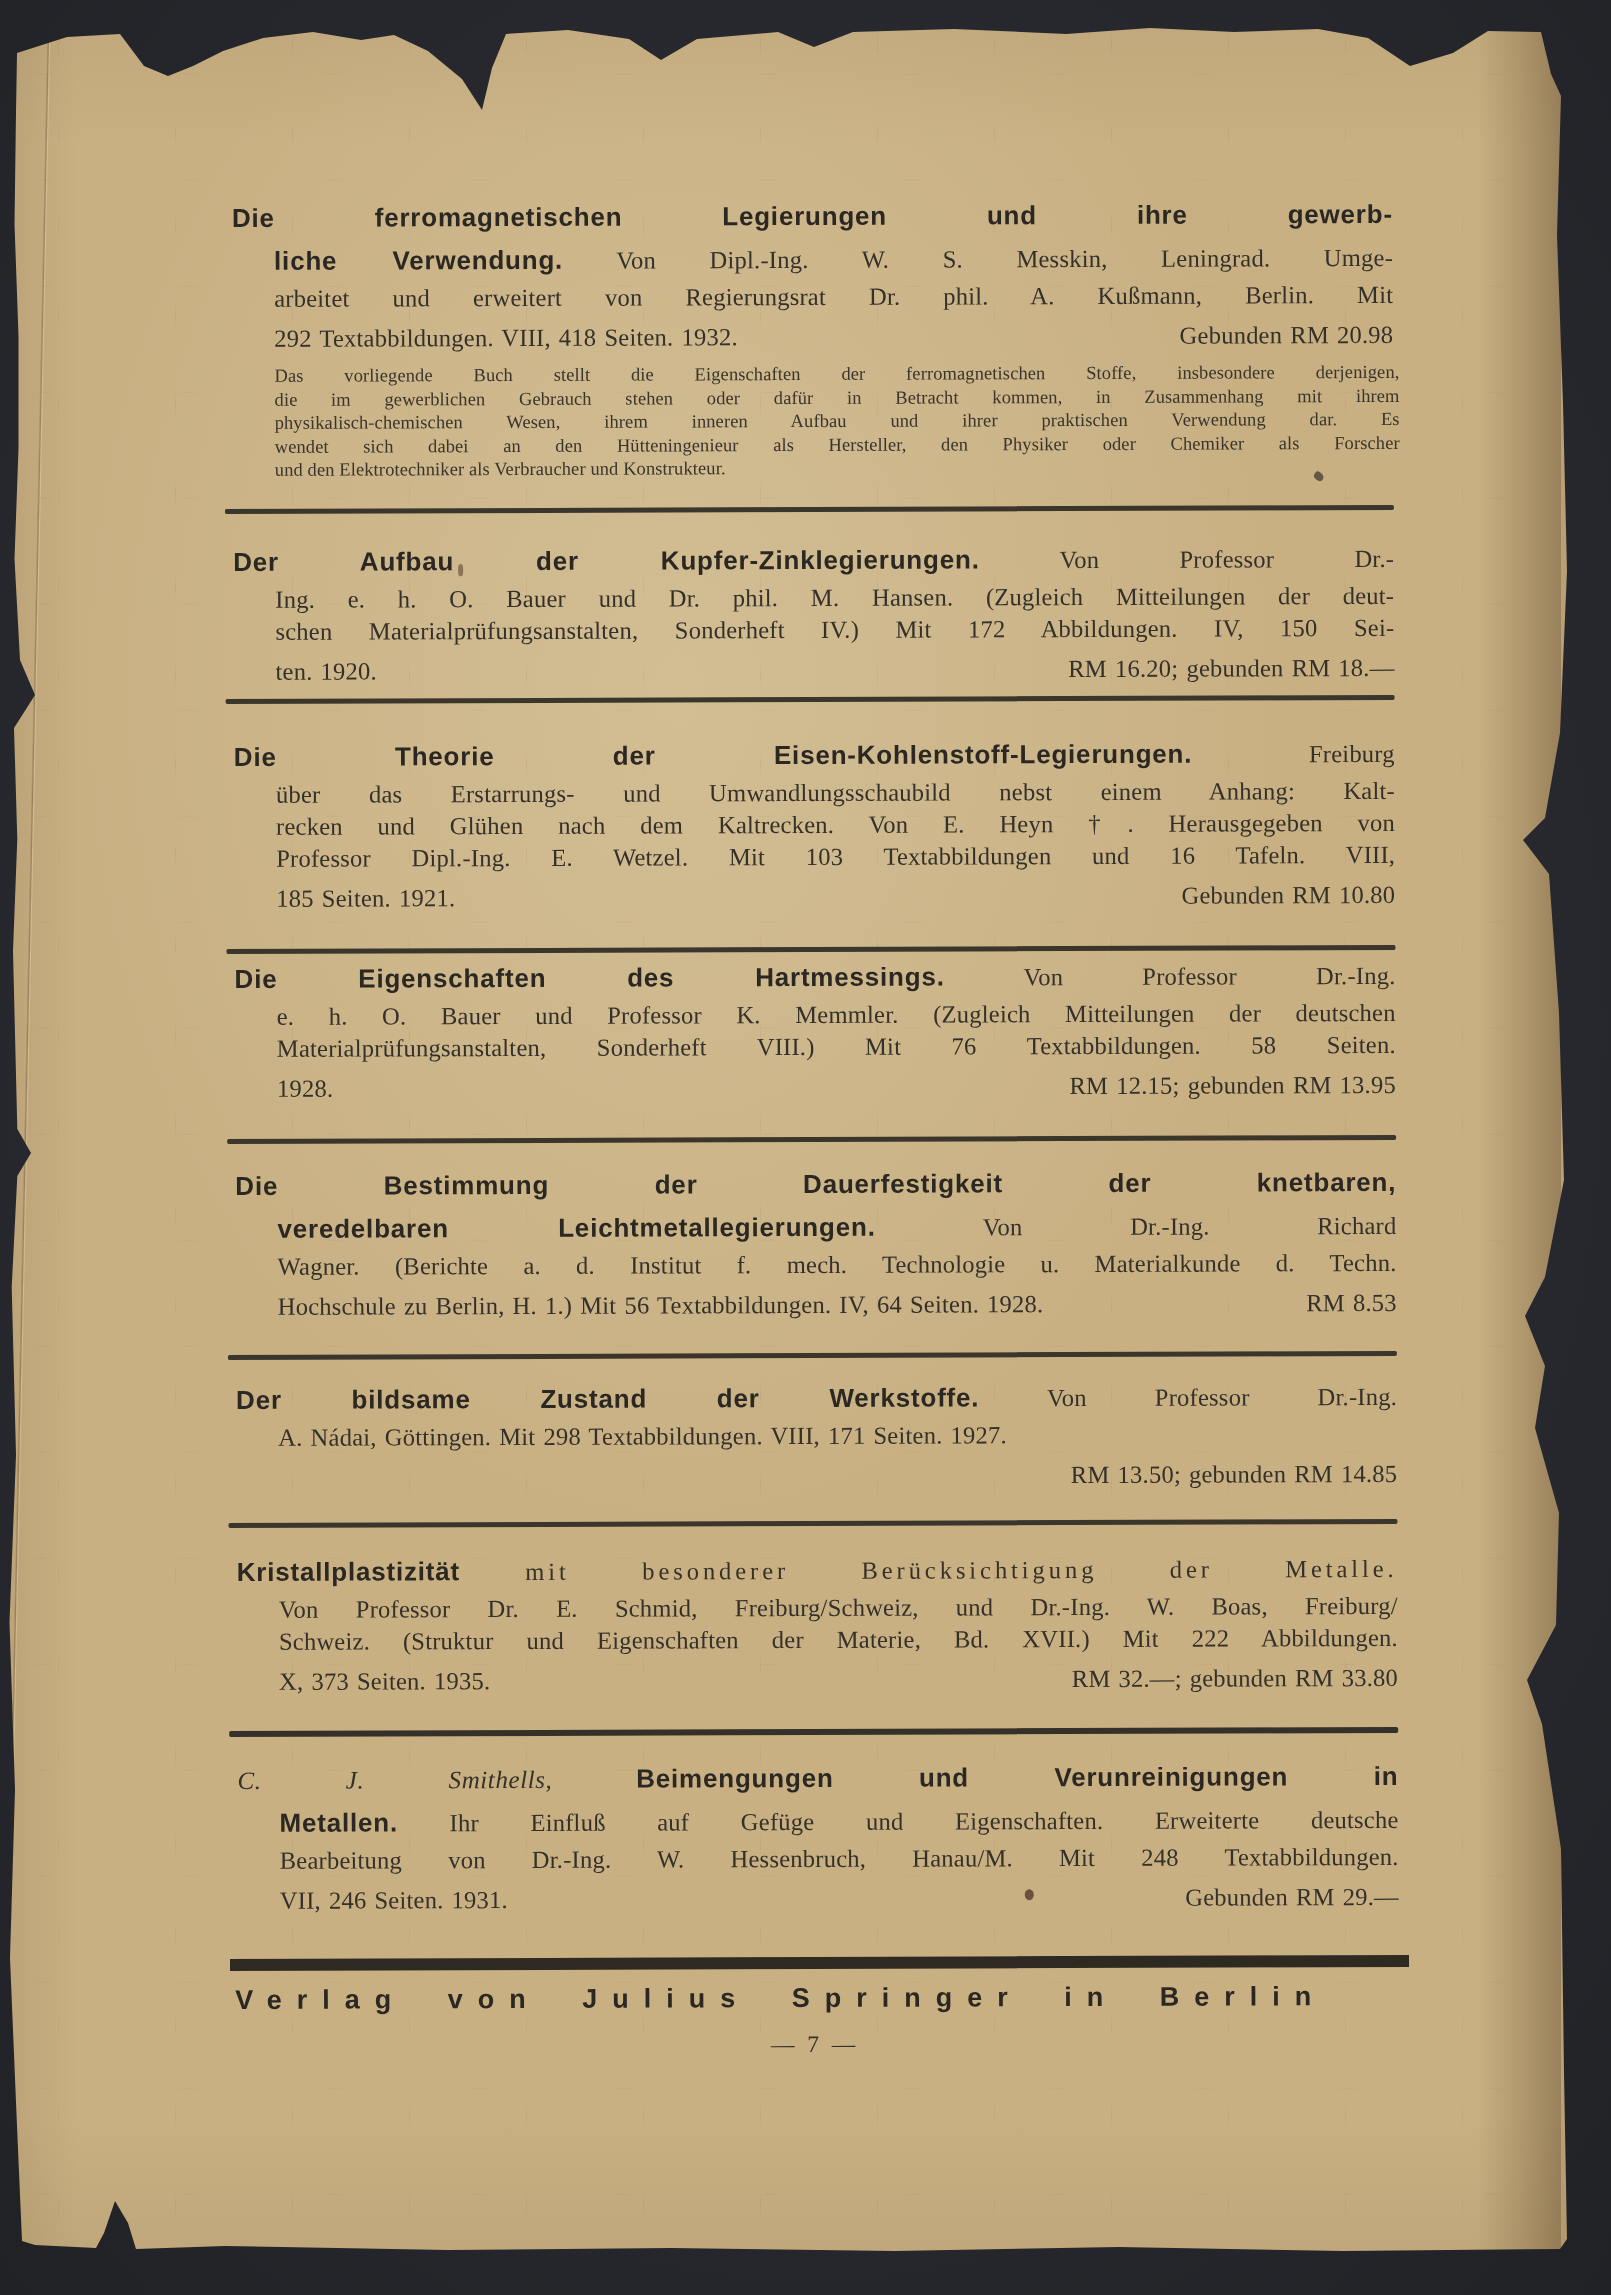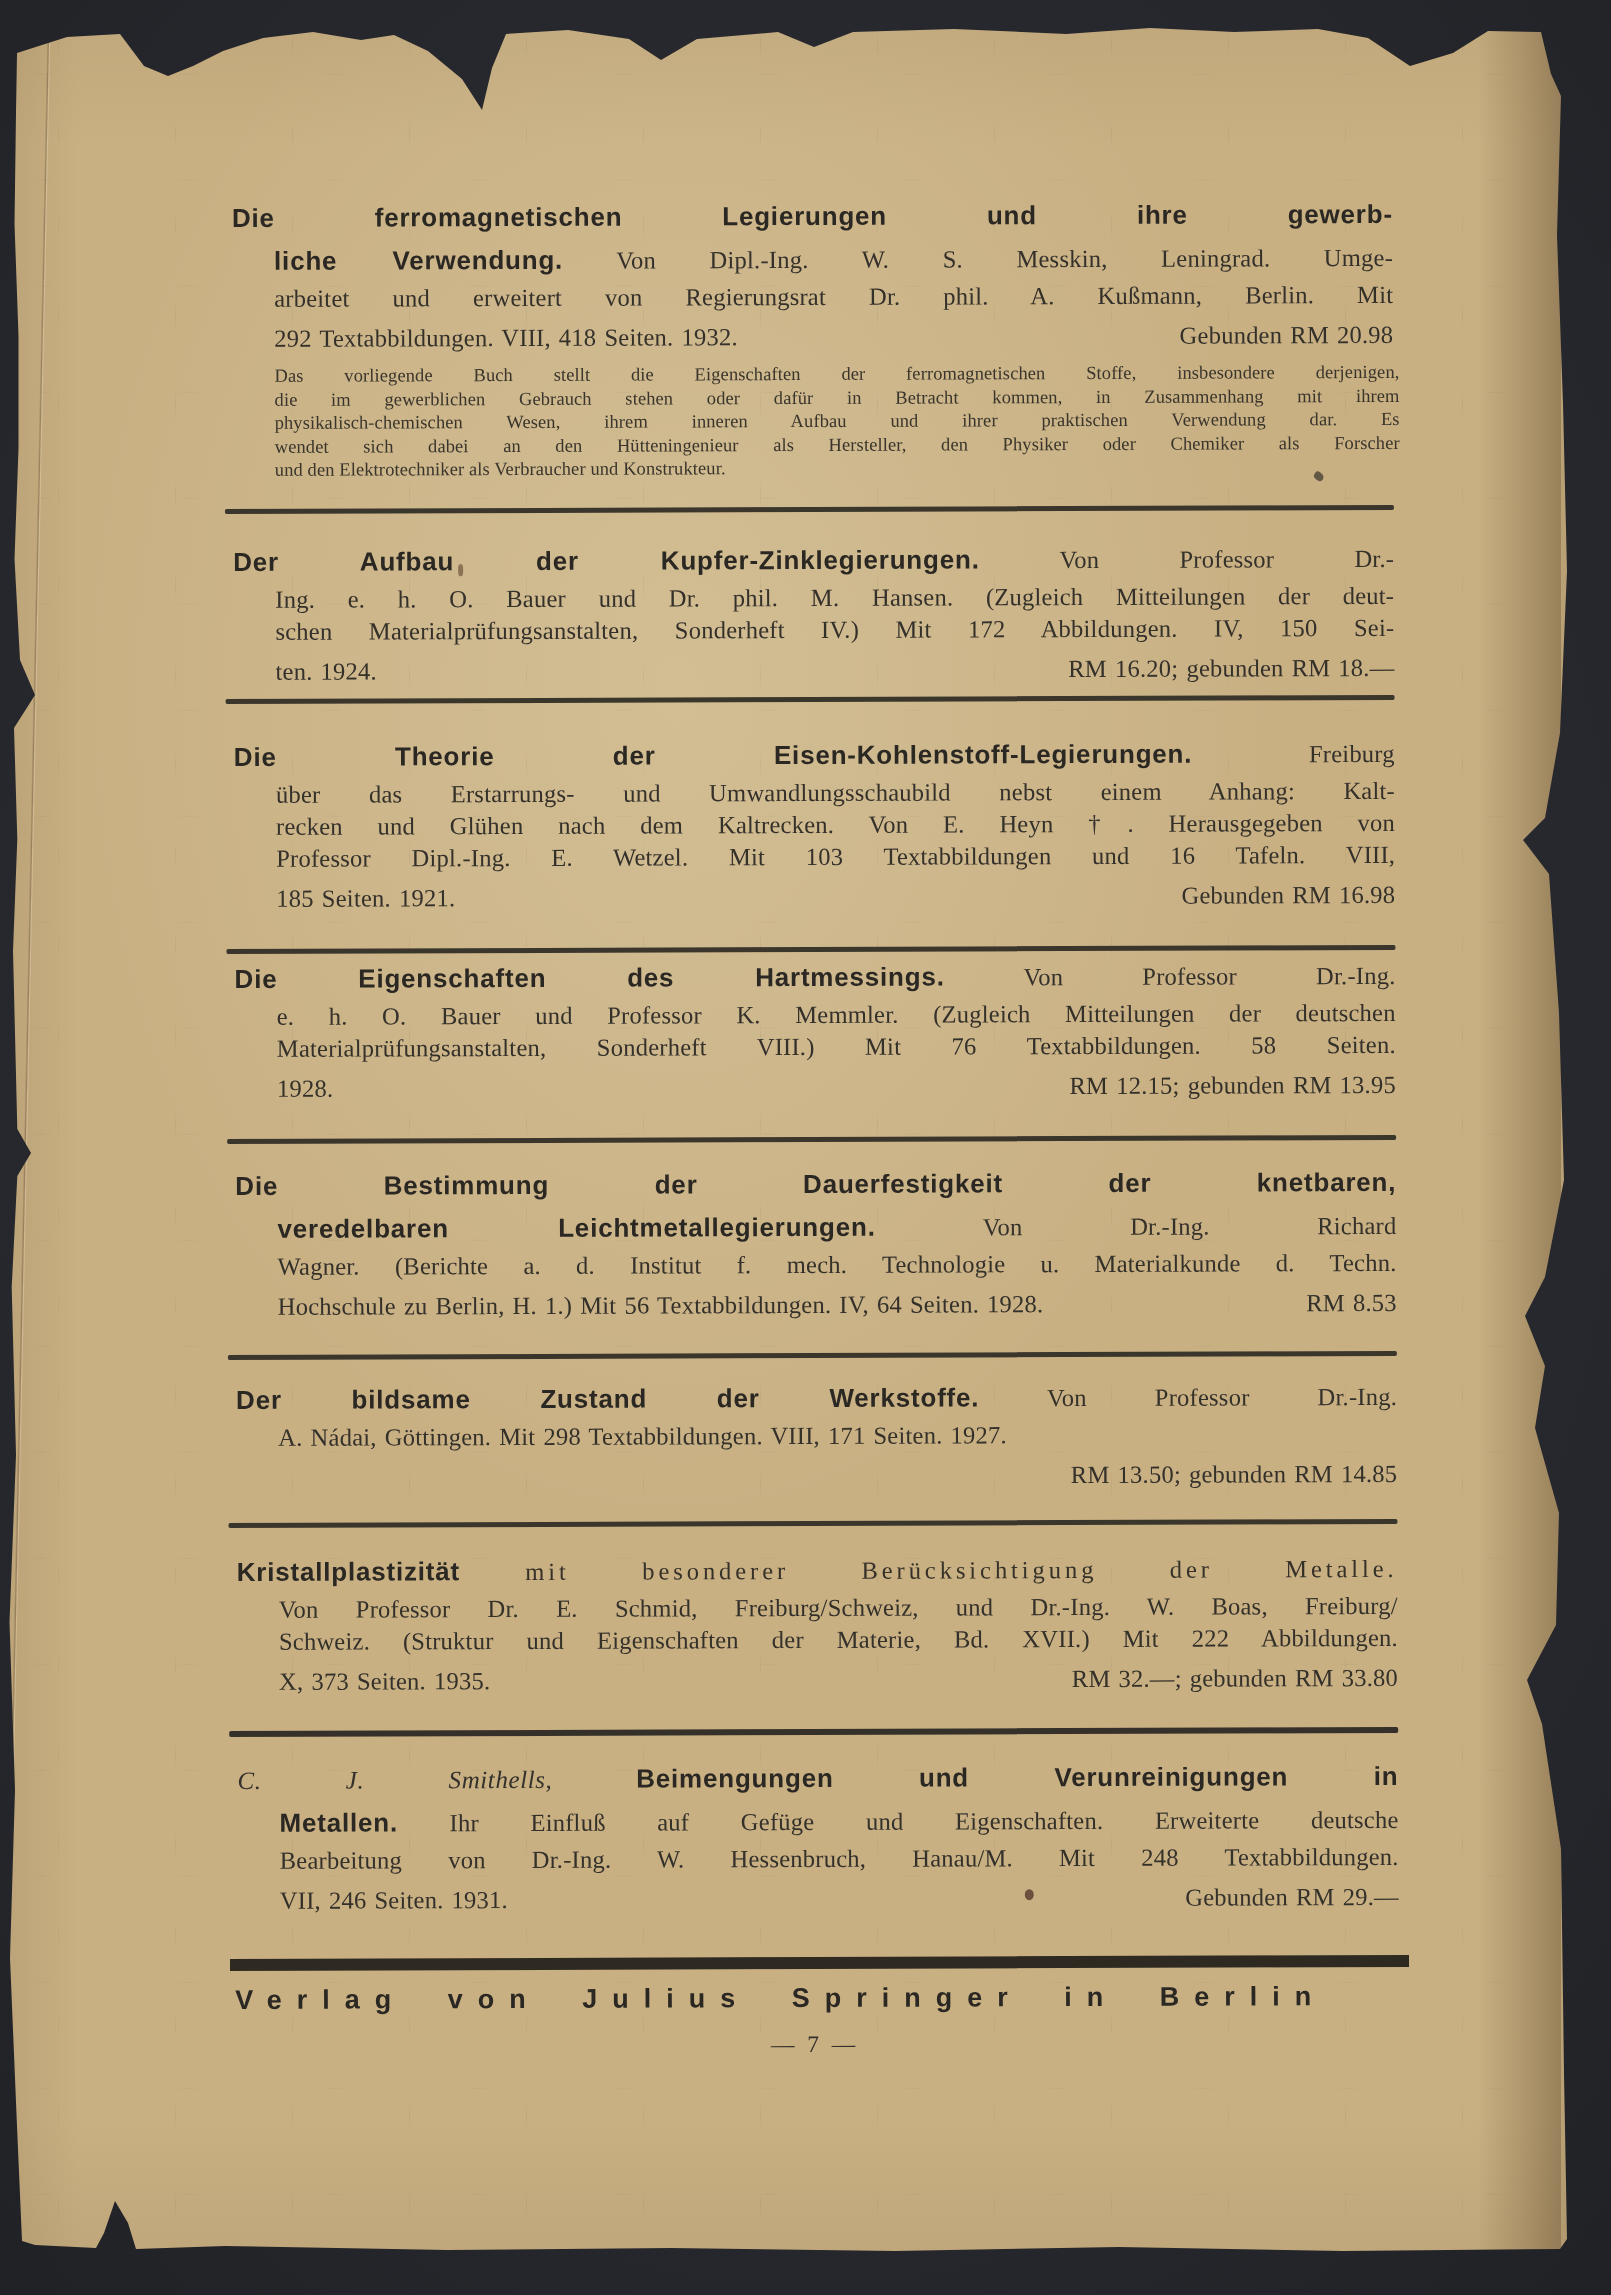--- a/index.html
+++ b/index.html
@@ -109,21 +109,21 @@
           <span class="T">Der Aufbau der Kupfer-Zinklegierungen.</span>
           <span class="B">Von Professor Dr.-</span>
         </div>
         <div class="ln j">
           <span class="B">Ing. e. h. O. Bauer und Dr. phil. M. Hansen. (Zugleich Mitteilungen der deut-</span>
         </div>
         <div class="ln j">
           <span class="B">schen Materialprüfungsanstalten, Sonderheft IV.) Mit 172 Abbildungen. IV, 150 Sei-</span>
         </div>
         <div class="ln tl">
-          <span class="B">ten. 1924.</span>
+          <span class="B">ten. 1920.</span>
           <span class="B price">RM 16.20; gebunden RM 18.—</span>
         </div>
       </div>
 
       <div class="rule" style="top:697px"></div>
 
       <div class="entry" style="top:734px">
         <div class="ln t j first">
           <span class="T">Die Theorie der Eisen-Kohlenstoff-Legierungen.</span>
           <span class="B">Freiburg</span>
@@ -132,21 +132,21 @@
           <span class="B">über das Erstarrungs- und Umwandlungsschaubild nebst einem Anhang: Kalt-</span>
         </div>
         <div class="ln j">
           <span class="B">recken und Glühen nach dem Kaltrecken. Von E. Heyn †. Herausgegeben von</span>
         </div>
         <div class="ln j">
           <span class="B">Professor Dipl.-Ing. E. Wetzel. Mit 103 Textabbildungen und 16 Tafeln. VIII,</span>
         </div>
         <div class="ln tl">
           <span class="B">185 Seiten. 1921.</span>
-          <span class="B price">Gebunden RM 16.98</span>
+          <span class="B price">Gebunden RM 10.80</span>
         </div>
       </div>
 
       <div class="rule" style="top:947px"></div>
 
       <div class="entry" style="top:956px">
         <div class="ln t j first">
           <span class="T">Die Eigenschaften des Hartmessings.</span>
           <span class="B">Von Professor Dr.-Ing.</span>
         </div>

